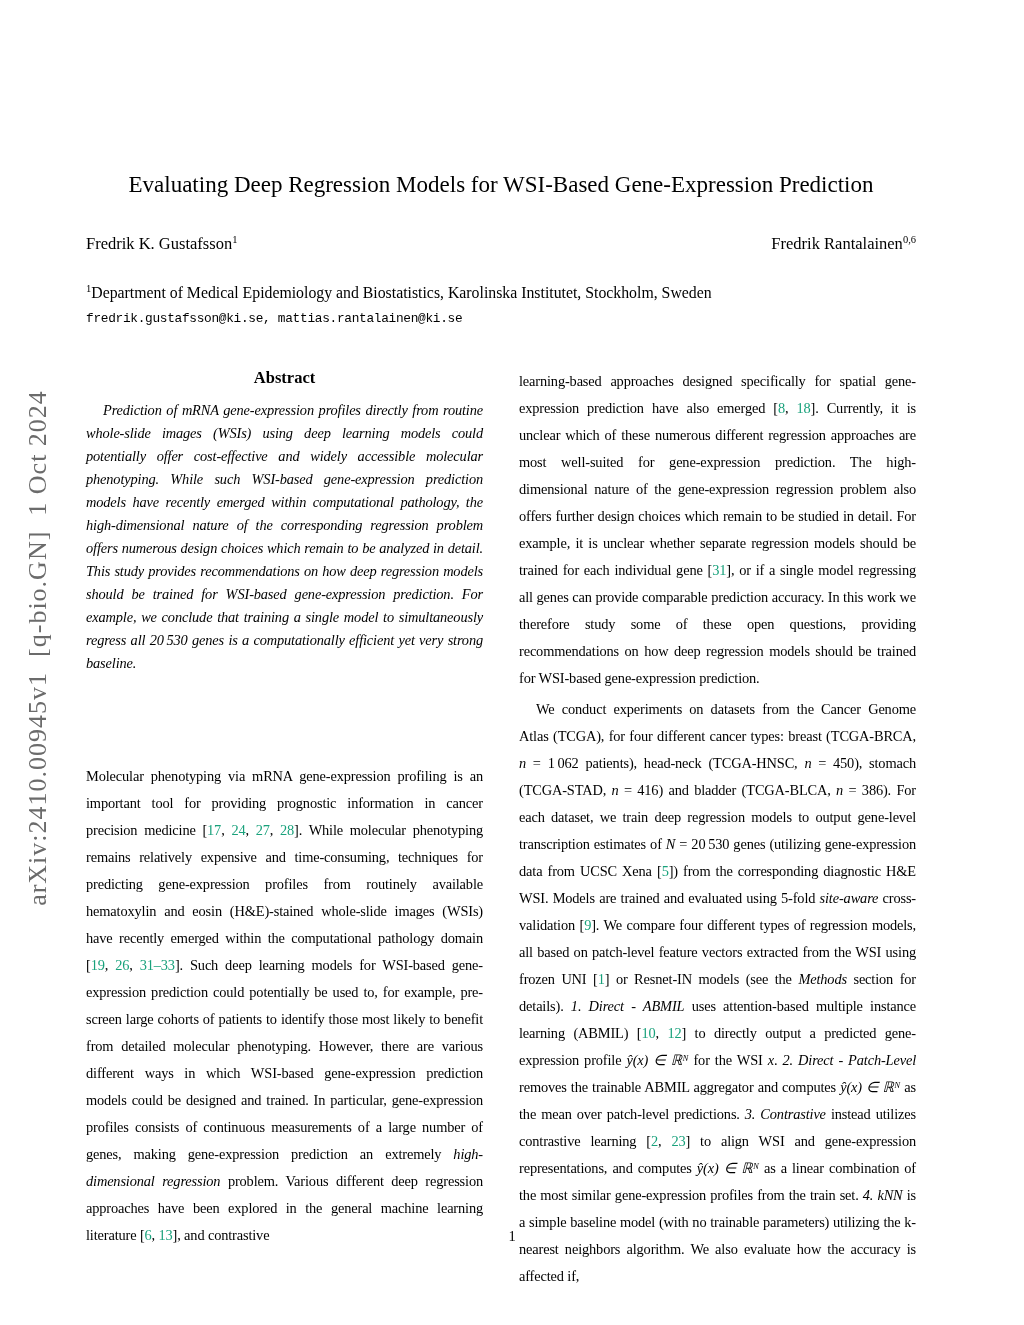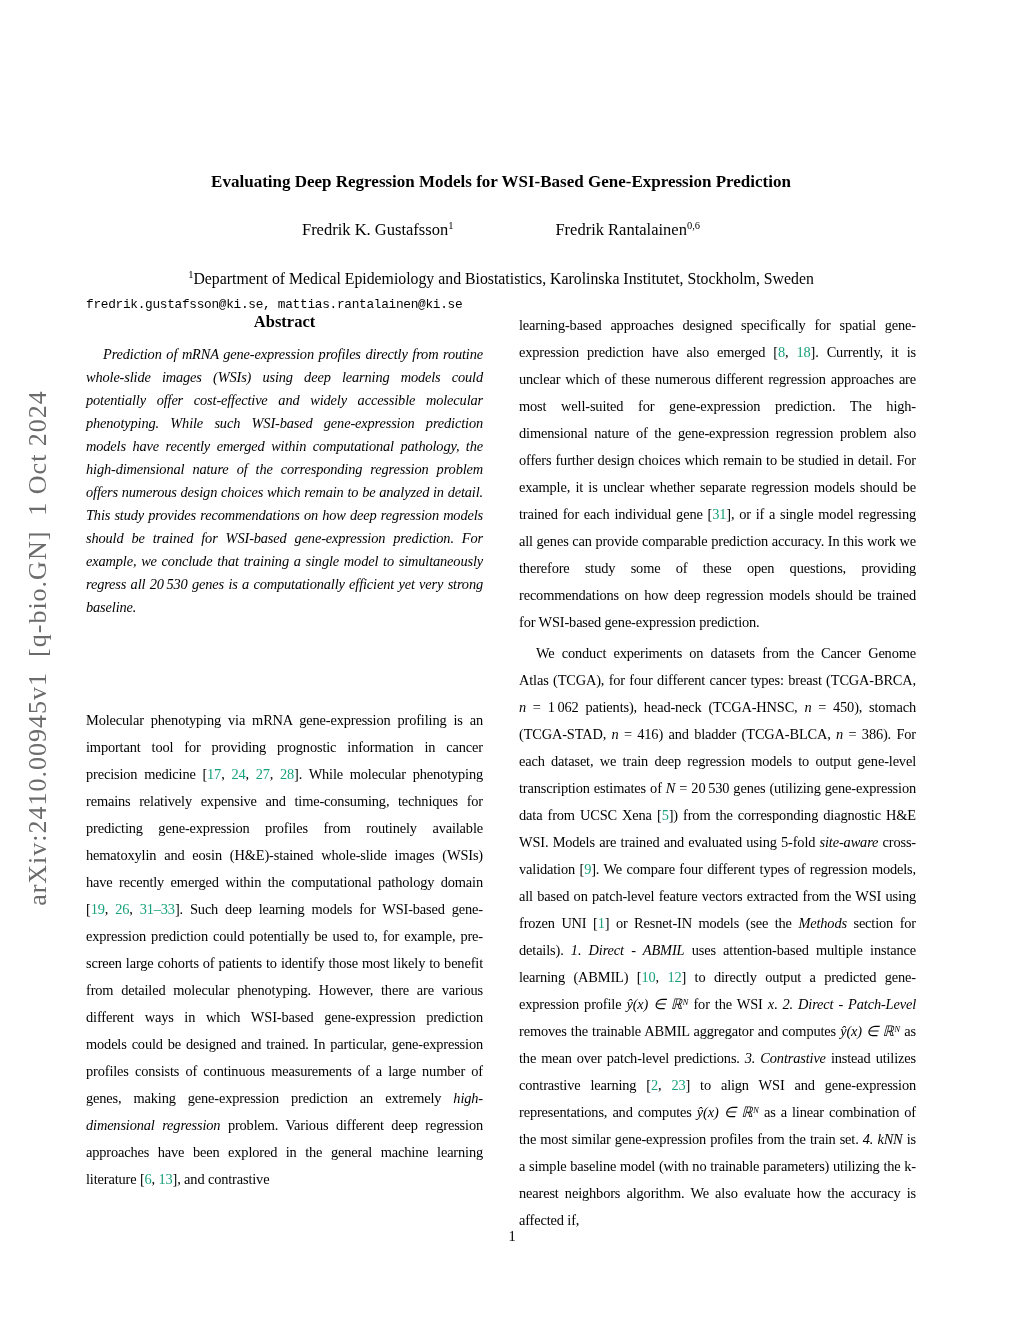--- a/index.html
+++ b/index.html
@@ -20,37 +20,37 @@
     position: absolute; left: 38px; top: 648px;
     transform: translate(-50%, -50%) rotate(-90deg);
     font-size: 26px; letter-spacing: 1px;
     color: var(--wm); white-space: pre;
   }
 
   .content { position: absolute; left: 86px; top: 0; width: 830px; }
 
   .title {
     margin-top: 172px; text-align: center;
-    font-size: 17px; font-weight: bold; white-space: nowrap;
+    font-size: 23px; font-weight: normal; white-space: nowrap;
   }
 
   .authors {
-    display: flex; justify-content: center; gap: 102px;
-    margin-top: 28px; font-size: 16.5px;
+    display: flex; justify-content: space-between; gap: 102px;
+    margin-top: 36px; font-size: 16.5px;
   }
   sup { font-size: 10.5px; line-height: 0; }
 
-  .affiliations { text-align: center; margin-top: 28px; font-size: 15.8px; line-height: 1.42; }
+  .affiliations { margin-top: 28px; font-size: 15.8px; line-height: 1.42; }
   .emails {
     text-align: left; margin-top: 7px;
     font-family: "Liberation Mono", monospace;
     font-size: 12.8px; letter-spacing: -0.3px;
   }
 
-  .columns { display: flex; gap: 36px; }
+  .columns { display: flex; gap: 36px; margin-top: 42px; }
   .col { width: 397px; }
 
   .abstract-heading { text-align: center; font-size: 16.5px; font-weight: bold; margin-bottom: 11px; }
   .abstract-text {
     font-style: italic; font-size: 14.4px; line-height: 23px;
     text-align: justify; text-indent: 17px; letter-spacing: -0.15px;
   }
 
   .body-par {
     font-size: 14.4px; line-height: 27px;

